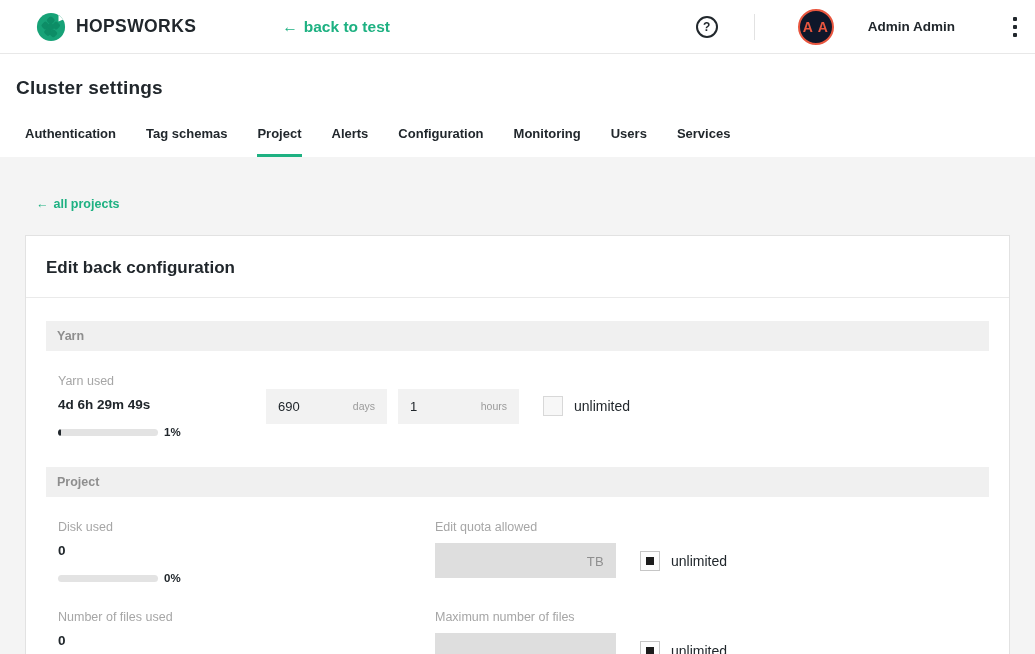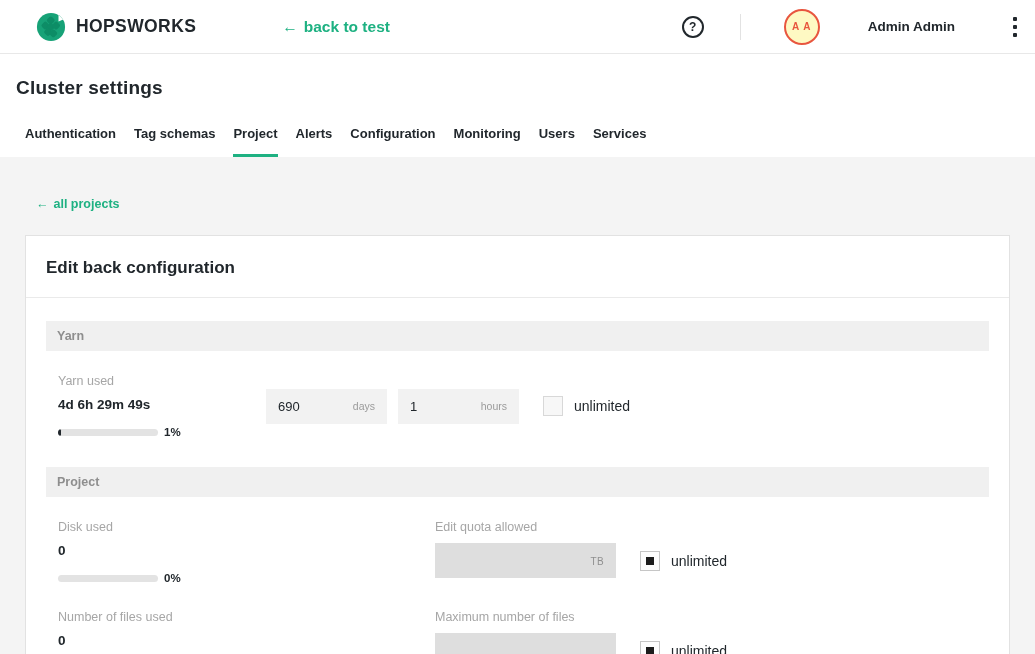--- a/index.html
+++ b/index.html
@@ -12,31 +12,31 @@
   .brand-wrap { display:flex; align-items:center; }
   .brand-logo { width:30px; height:30px; display:block; }
   .brand-name { margin-left:10px; font-size:17.5px; font-weight:800; letter-spacing:.4px; color:#21272c; }
   .back-top { margin-left:62px; font-size:15.5px; font-weight:700; color:#1eb182;
     text-decoration:none; display:flex; align-items:center; gap:6px; cursor:pointer; }
   .spacer { flex:1; }
   .help-btn { width:22px; height:22px; border-radius:50%; border:2px solid #21272c;
     display:flex; align-items:center; justify-content:center; font-size:12px; font-weight:700;
     cursor:pointer; background:#fff; }
   .top-divider { width:1px; height:26px; background:#e2e2e2; margin:0 19px 0 12px; }
-  .avatar { width:36px; height:36px; border-radius:50%; background:#fef9c3; border:2px solid #e8563f;
-    color:#e8563f; font-size:10px; font-weight:700; letter-spacing:1px;
+  .avatar { width:36px; height:36px; border-radius:50%; background:#0f172a; border:2px solid #e8563f;
+    color:#e8563f; font-size:14px; font-weight:700; letter-spacing:1px;
     display:flex; align-items:center; justify-content:center; cursor:pointer; }
-  .user-name { margin-left:24px; font-size:13.5px; font-weight:700; }
+  .user-name { margin-left:10px; font-size:13.5px; font-weight:700; }
   .kebab { margin-left:30px; display:flex; flex-direction:column; gap:4px; cursor:pointer; padding:4px; }
   .kebab span { width:4px; height:4px; background:#21272c; border-radius:1px; }
 
   
   .page-head { background:#fff; }
   .page-title { font-size:19px; font-weight:700; margin:23px 0 0 16px; letter-spacing:.2px; }
-  .tabs { display:flex; gap:18px; margin:27px 0 0 25px; }
+  .tabs { display:flex; gap:30px; margin:27px 0 0 25px; }
   .tab { font-size:13px; font-weight:700; color:#21272c; padding-bottom:13px;
     border-bottom:3px solid transparent; cursor:pointer; }
   .tab.active { border-bottom-color:#1eb182; }
 
   
   .content { background:#f4f4f4; height:497px; padding:0 25px; overflow:hidden; }
   .back-projects { display:inline-flex; align-items:center; gap:5px; margin:40px 0 0 11px;
     font-size:12.5px; font-weight:700; color:#1eb182; text-decoration:none; cursor:pointer; }
 
   .card { margin-top:23px; background:#fff; border:1px solid #e2e2e2; }
@@ -59,21 +59,21 @@
   .yarn-left { flex:0 0 208px; }
 
   .input-row { display:flex; align-items:center; }
   .qbox { position:relative; width:121px; height:35px; background:#f2f2f2; margin-right:11px; }
   .qbox input { width:100%; height:100%; background:transparent; border:none; outline:none;
     padding:0 42px 0 12px; font-size:13px; font-weight:400; color:#21272c;
     font-family:"Liberation Sans","DejaVu Sans",sans-serif; }
   .qbox .unit { position:absolute; right:12px; top:50%; transform:translateY(-50%);
     font-size:10.5px; color:#9b9b9b; pointer-events:none; }
   .qbox.disabled { background:#dedede; width:181px; }
-  .qbox.disabled .unit { font-size:10px; color:#8f8f8f; letter-spacing:.3px; }
+  .qbox.disabled .unit { font-size:13px; color:#8f8f8f; letter-spacing:.3px; }
 
   .check-group { display:flex; align-items:center; margin-left:13px; cursor:pointer; }
   .checkbox { width:20px; height:20px; background:#f7f7f7; border:1px solid #d8d8d8;
     display:flex; align-items:center; justify-content:center; }
   .checkbox .inner { width:8px; height:8px; background:#1c1c1c; display:none; }
   .checkbox.checked { background:#fdfdfd; border-color:#c6c6c6; }
   .checkbox.checked .inner { display:block; }
   .check-label { margin-left:11px; font-size:14px; font-weight:400; }
 
   .proj-grid { display:flex; padding:0 12px; margin-bottom:26px; }

